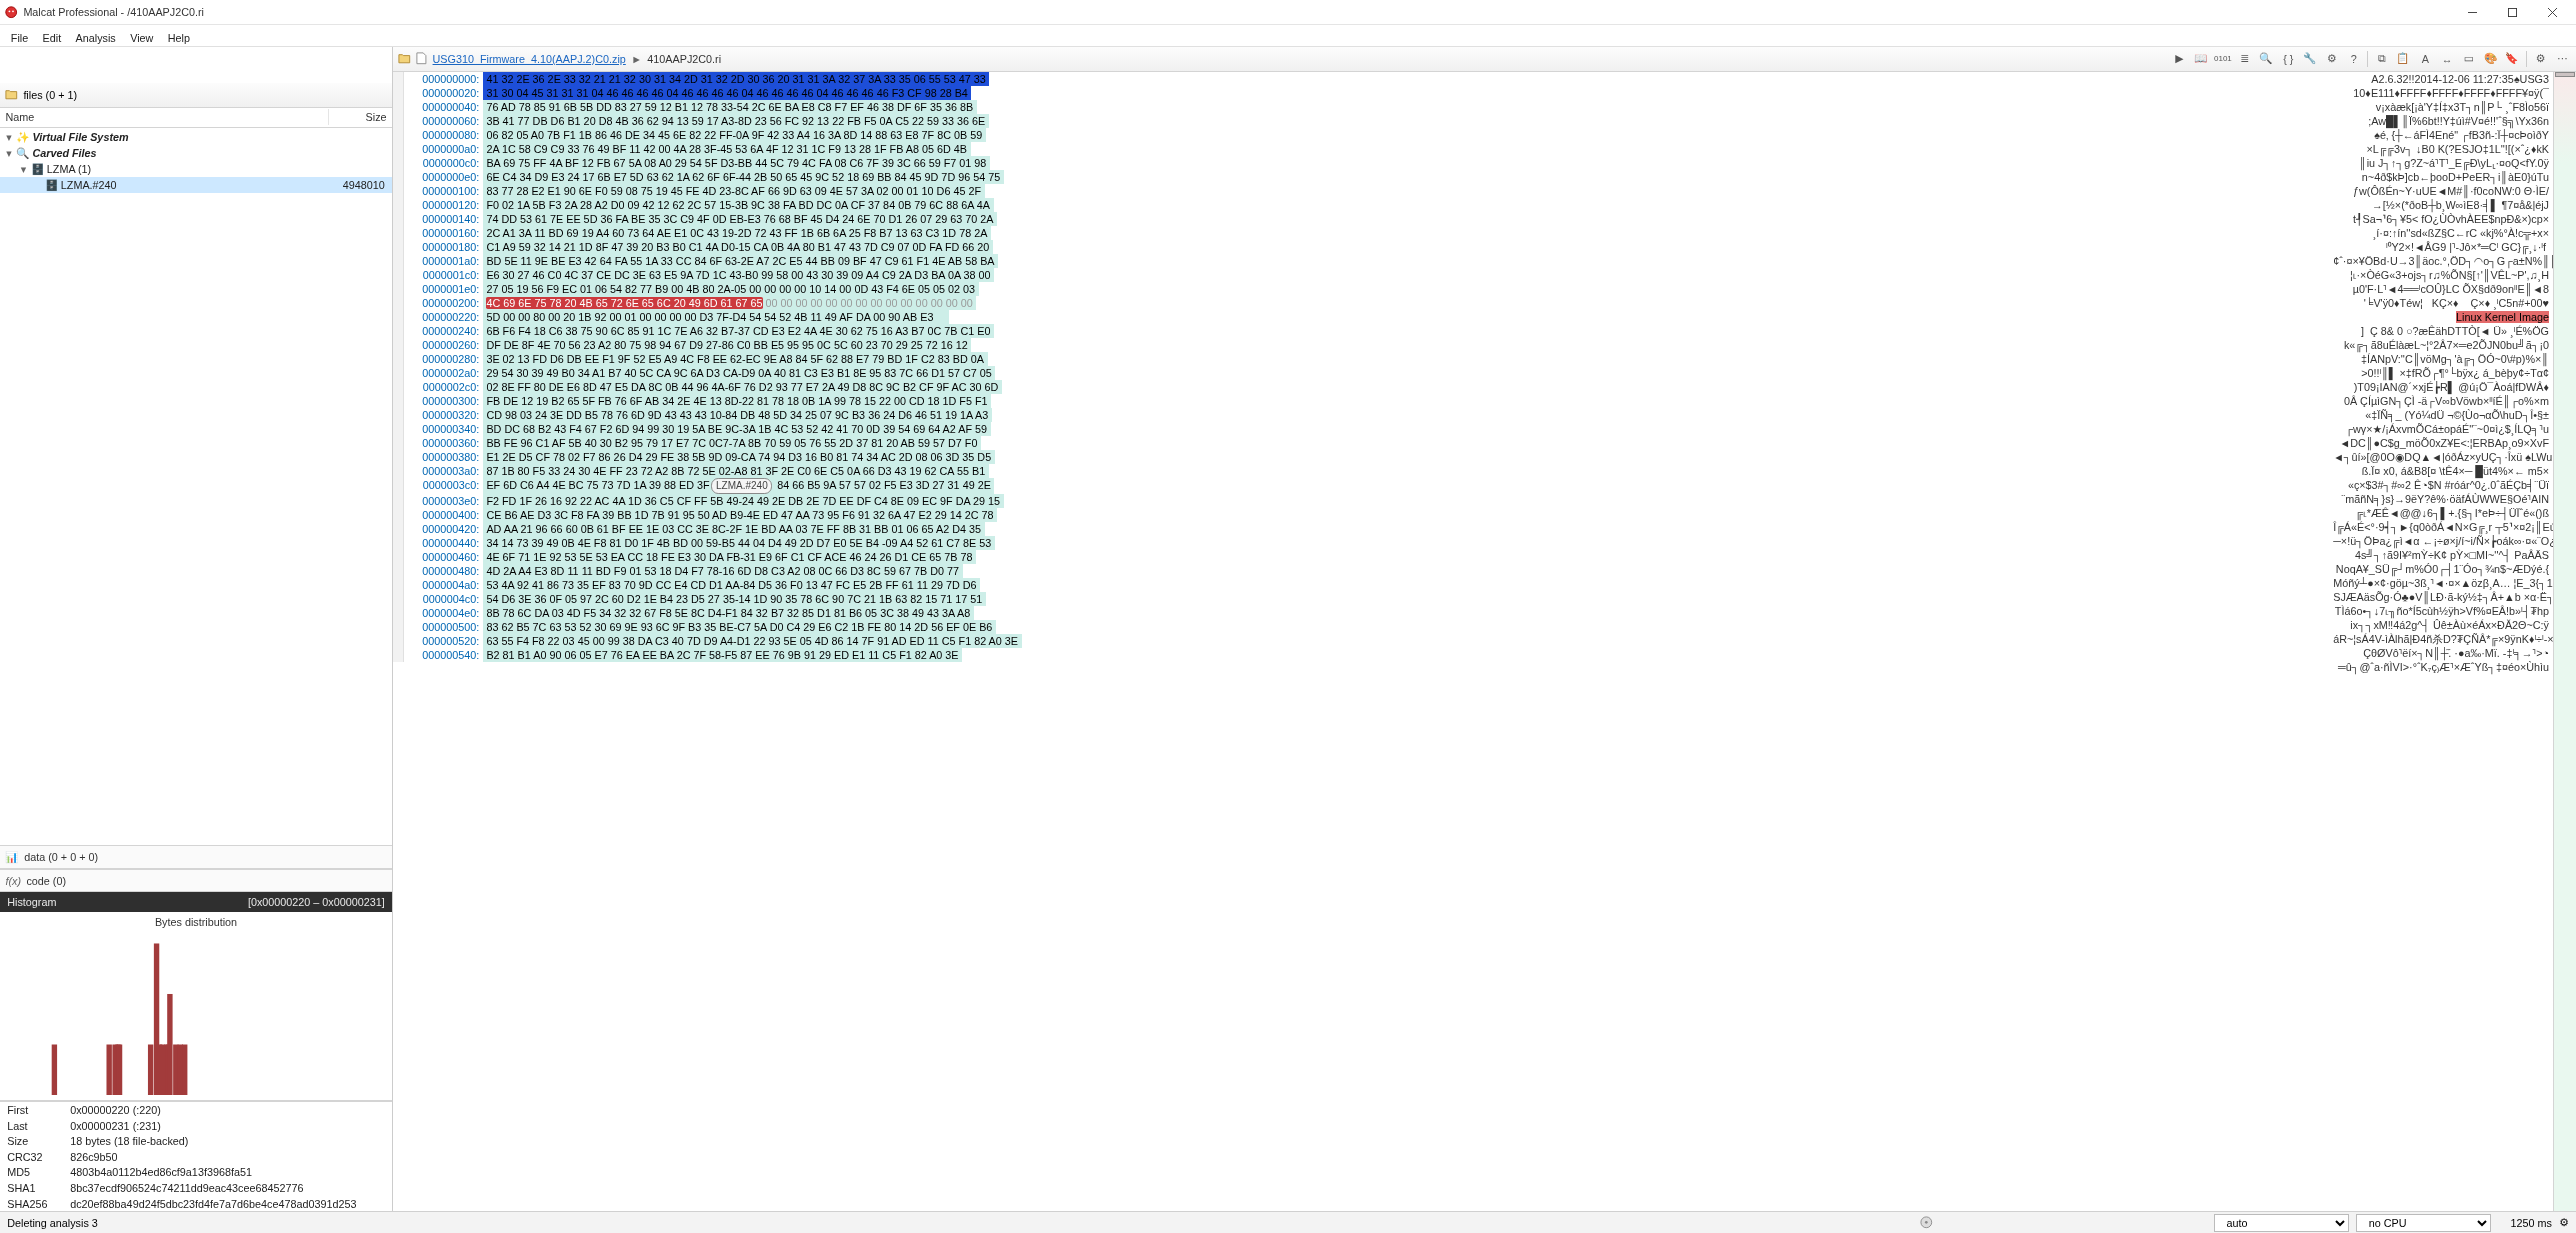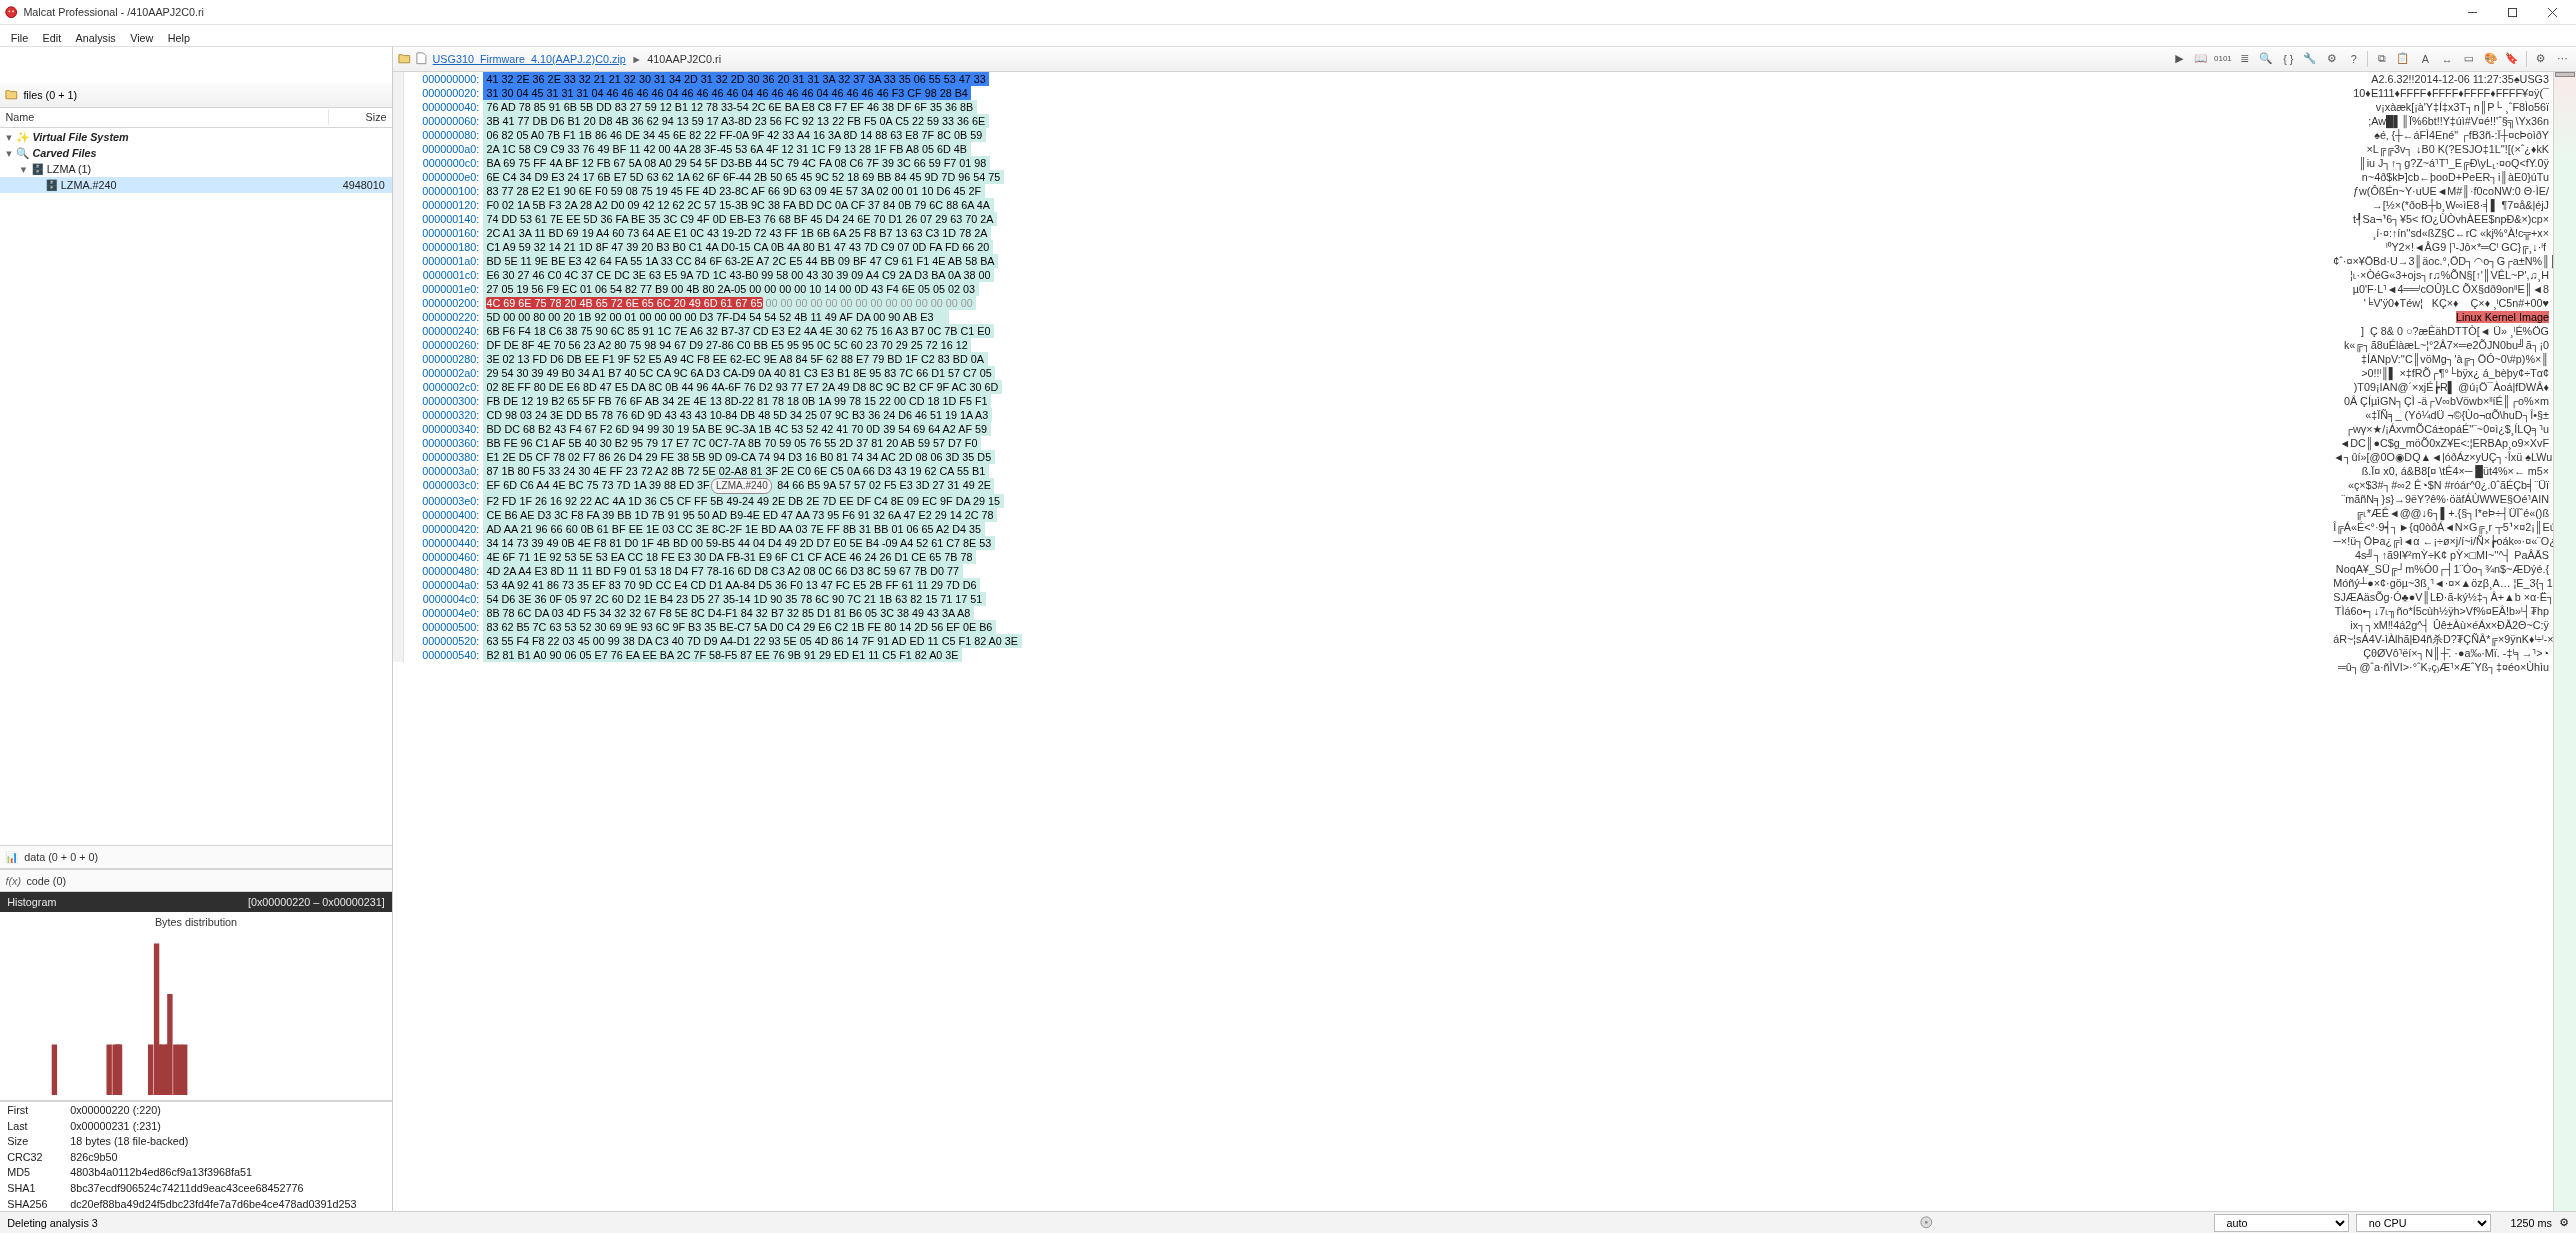--- a/index.html
+++ b/index.html
@@ -60,21 +60,21 @@
 .mid-panel { flex: 1; display: flex; flex-direction: column; min-width: 0; text-align: right; }
 .crumbs { height: 25px; display: flex; align-items: center; gap: 5.4px; padding: 0 5.4px; border-bottom: 0.9px solid #d4d4d4; background: linear-gradient(#fcfcfc,#f0f0f0); }
 .crumbs .crumb-link { color: #1a66c2; text-decoration: underline; cursor: pointer; }
 .crumbs .crumb-sep { color: #666; }
 .crumbs .crumb-txt { color: #333; }
 .hex-area { flex: 1; overflow: auto; background: #fff; font-family: "Consolas","Courier New",monospace; font-size: 11.2px; line-height: 14px; }
 .hex-row { display: flex; white-space: pre; }
 .hex-gutter { width: 10.8px; min-width: 10.8px; background: #f2f2f2; border-right: 0.9px solid #e0e0e0; position: relative; }
 .hex-off { width: 79px; min-width: 79px; color: #0066b3; background: #fff; padding: 0 3.6px; }
 .hex-bytes { flex: 0 0 auto; padding: 0 3.6px; }
-.hl-green { background: #3b82f6; }
+.hl-green { background: #1d4ed8; }
 .hl-cyan { background: #cdeee8; }
 .sel-red { background: #cc3a3e; color: #fff; border-radius: 1.8px; }
 .hl-gray0 { color: #9a9a9a; }
 .carve-chip { display: inline-block; padding: 0 3.6px; margin: 0 1.8px; border: 0.9px solid #8a8a8a; border-radius: 7.2px; background: #f5f5f5; color: #444; font-family: "Segoe UI",sans-serif; font-size: 10px; }
 
 
 .tool-row { height: 25px; display: flex; align-items: center; justify-content: flex-end; gap: 1.8px; padding: 0 3.6px; border-bottom: 0.9px solid #d4d4d4; background: linear-gradient(#fcfcfc,#f0f0f0); }
 .tool-row .tbtn { width: 20px; height: 20px; display: inline-flex; align-items: center; justify-content: center; border: 0.9px solid transparent; border-radius: 2.7px; color: #555; }
 .tool-row .sep { width: 0.9px; height: 16px; background: #ccc; margin: 0 1.8px; }
 

